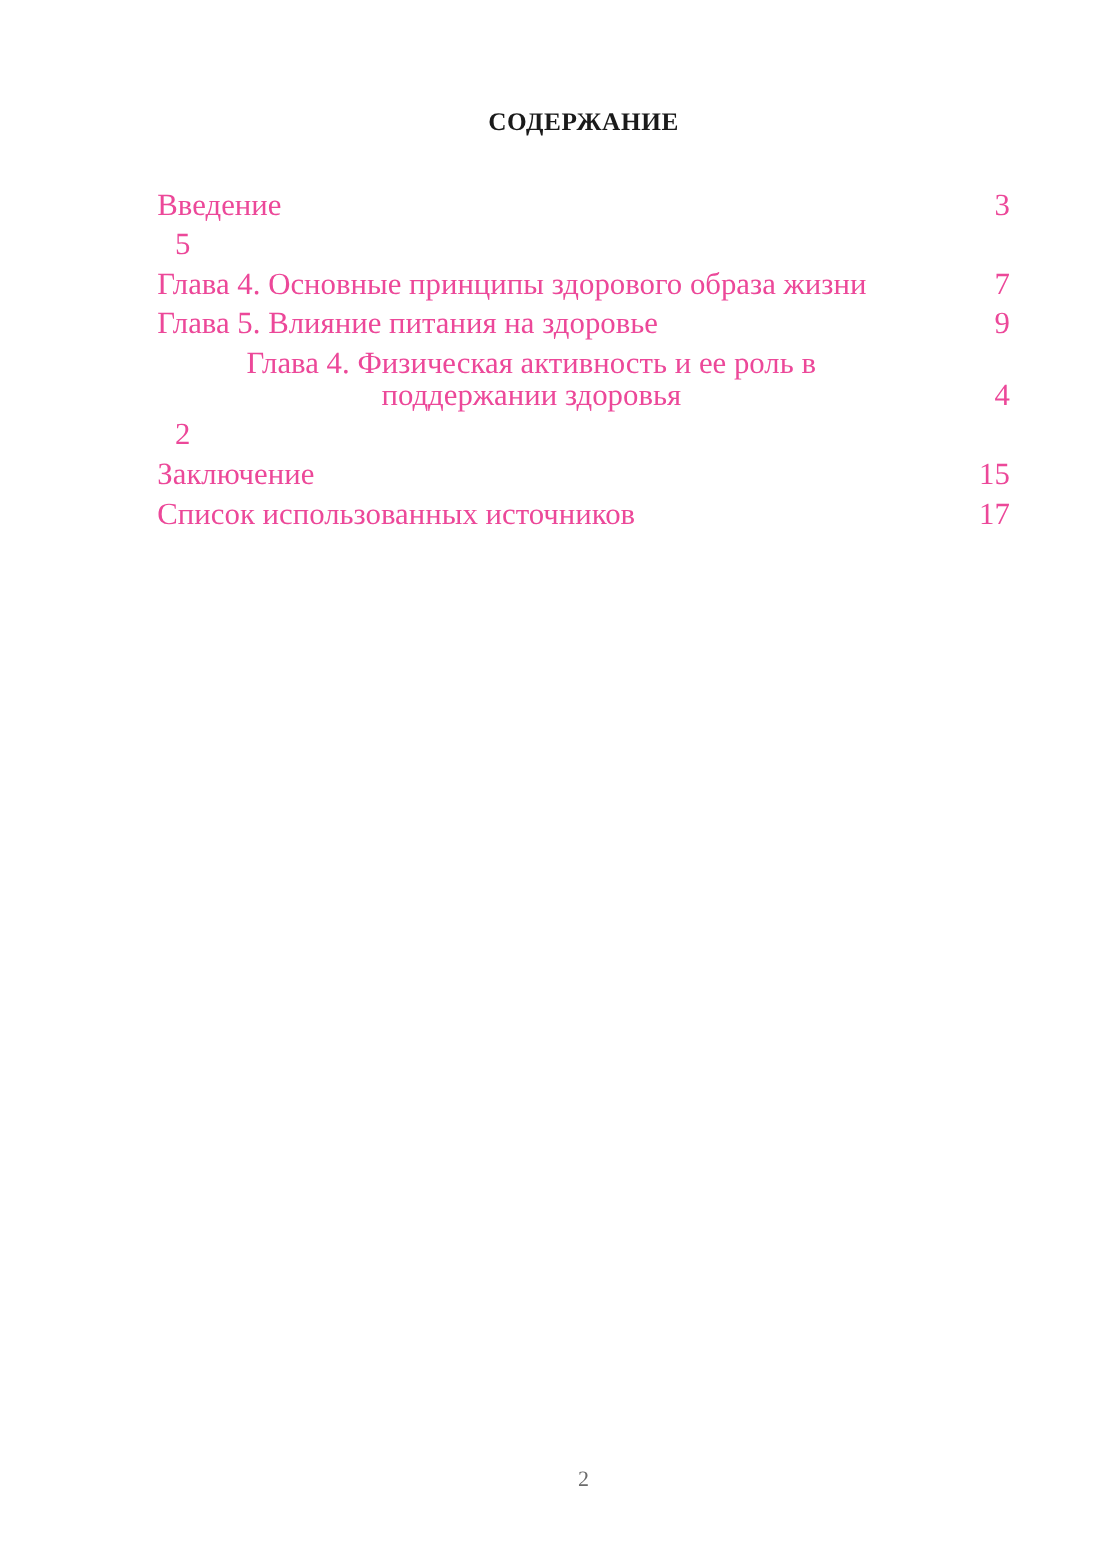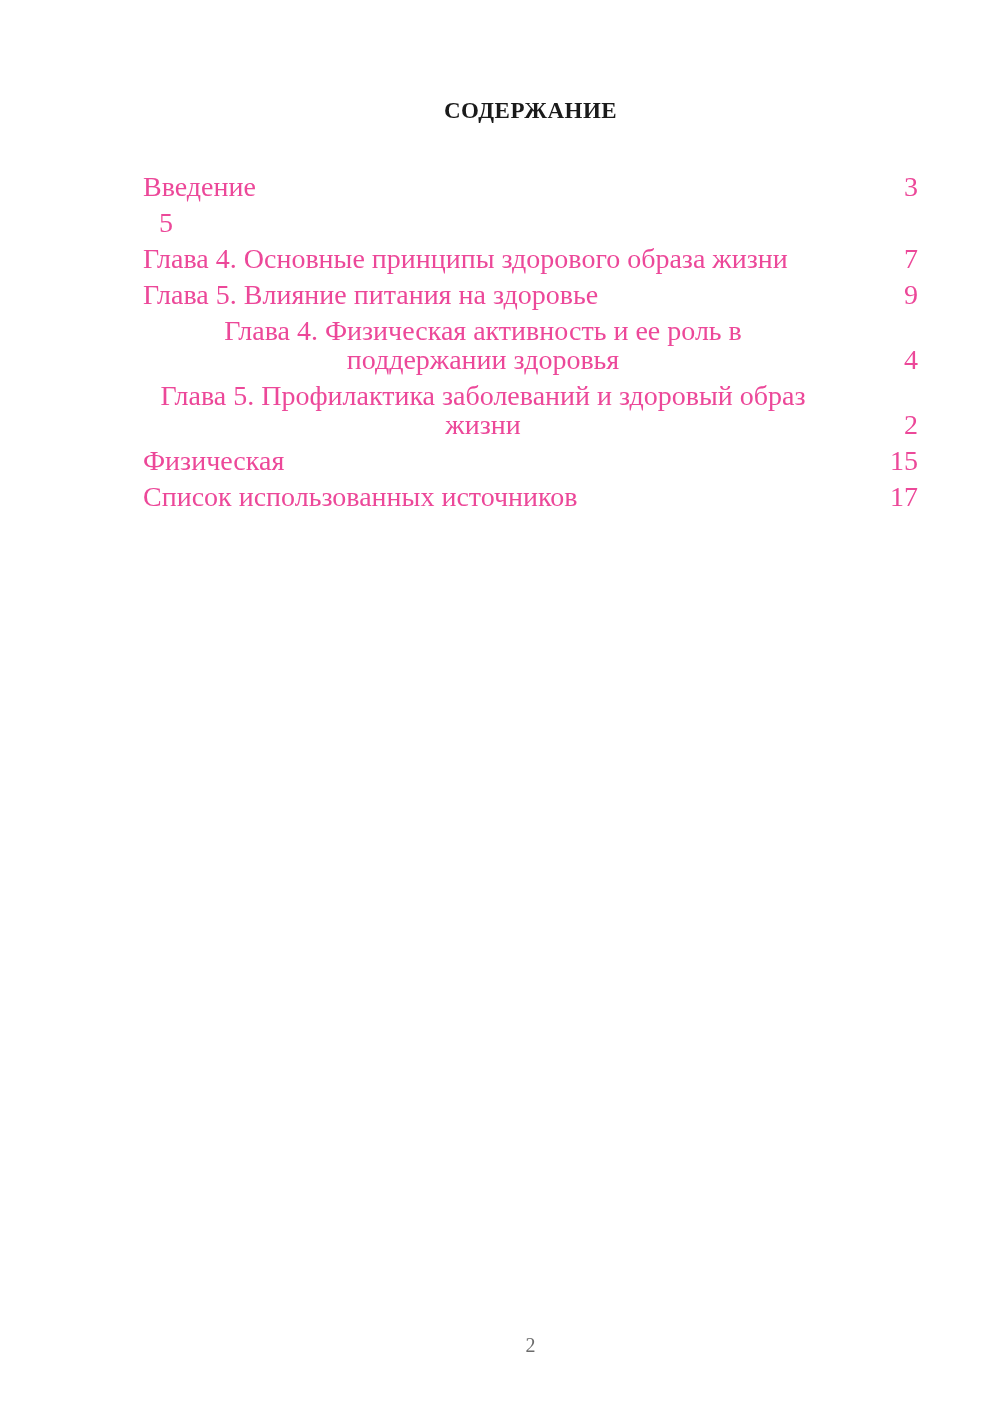--- a/index.html
+++ b/index.html
@@ -85,26 +85,25 @@
     <span class="toc-label">Глава 5. Влияние питания на здоровье</span>
     <span class="toc-page">9</span>
   </div>
 
   <div class="toc-entry">
     <span class="toc-label">Глава 4. Физическая активность и ее роль в поддержании здоровья</span>
     <span class="toc-page">4</span>
   </div>
 
   <div class="toc-entry">
-    <span class="toc-label">Глава 5. Профилактика заболеваний и здоровый образ жизни</span>
     <span class="toc-page">2</span>
   </div>
 
   <div class="toc-entry">
-    <span class="toc-label">Физическая</span>
+    <span class="toc-label">Заключение</span>
     <span class="toc-page">15</span>
   </div>
 
   <div class="toc-entry">
     <span class="toc-label">Список использованных источников</span>
     <span class="toc-page">17</span>
   </div>
 </div>
   </div>
 

